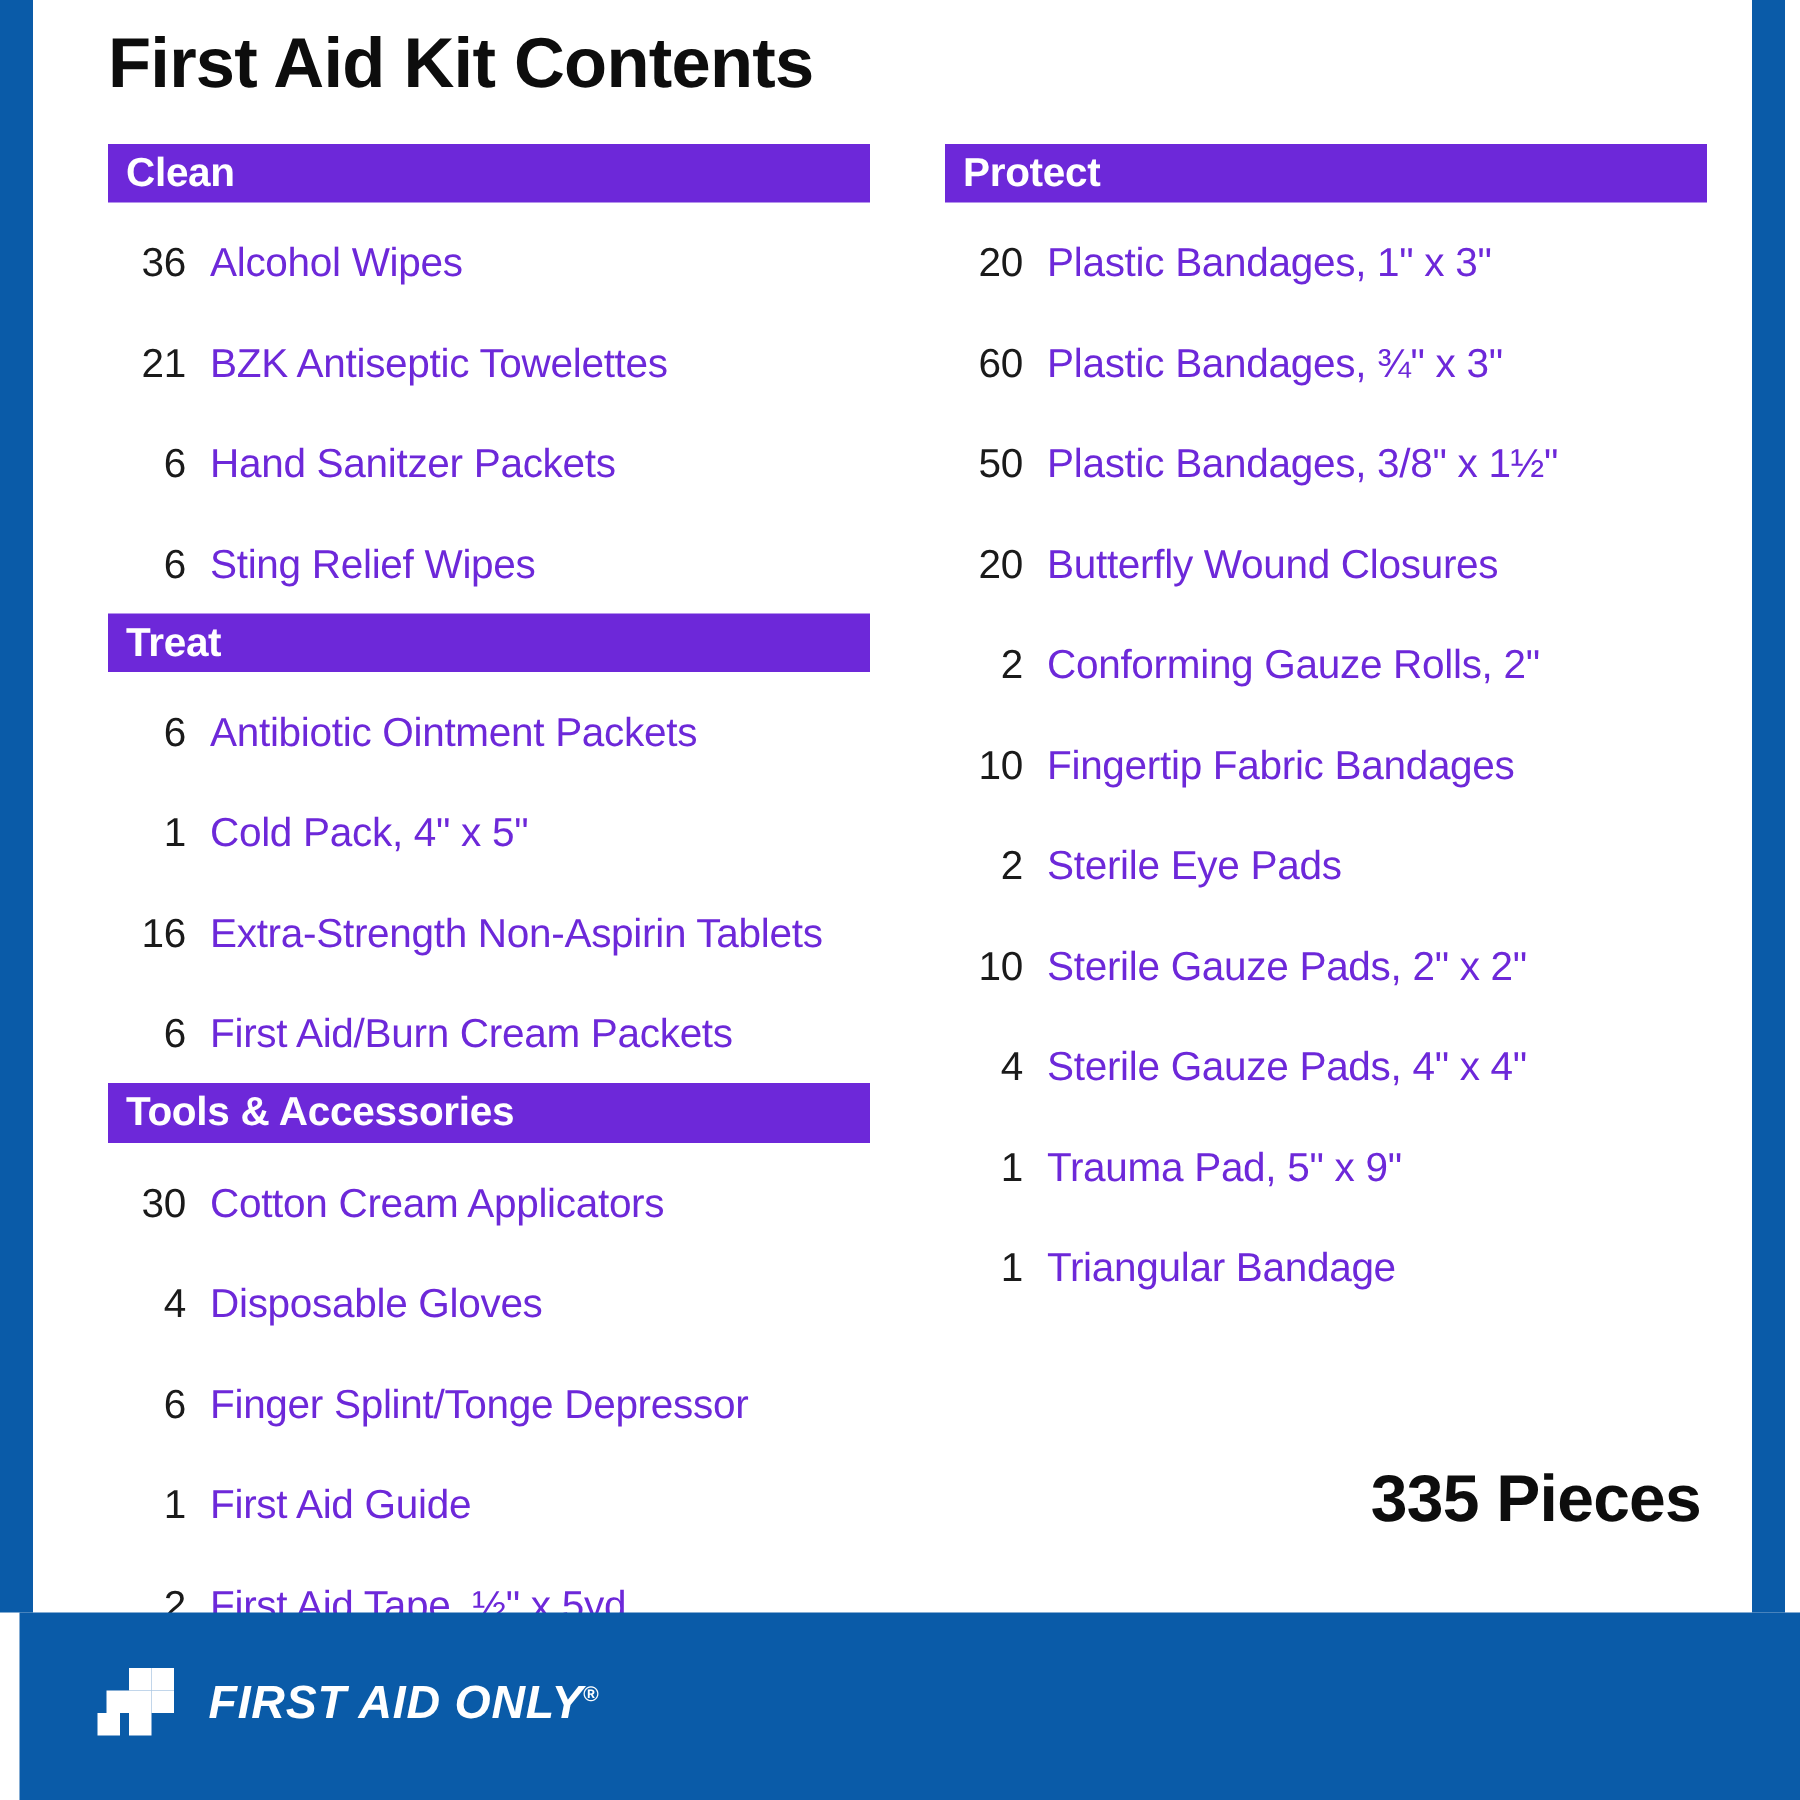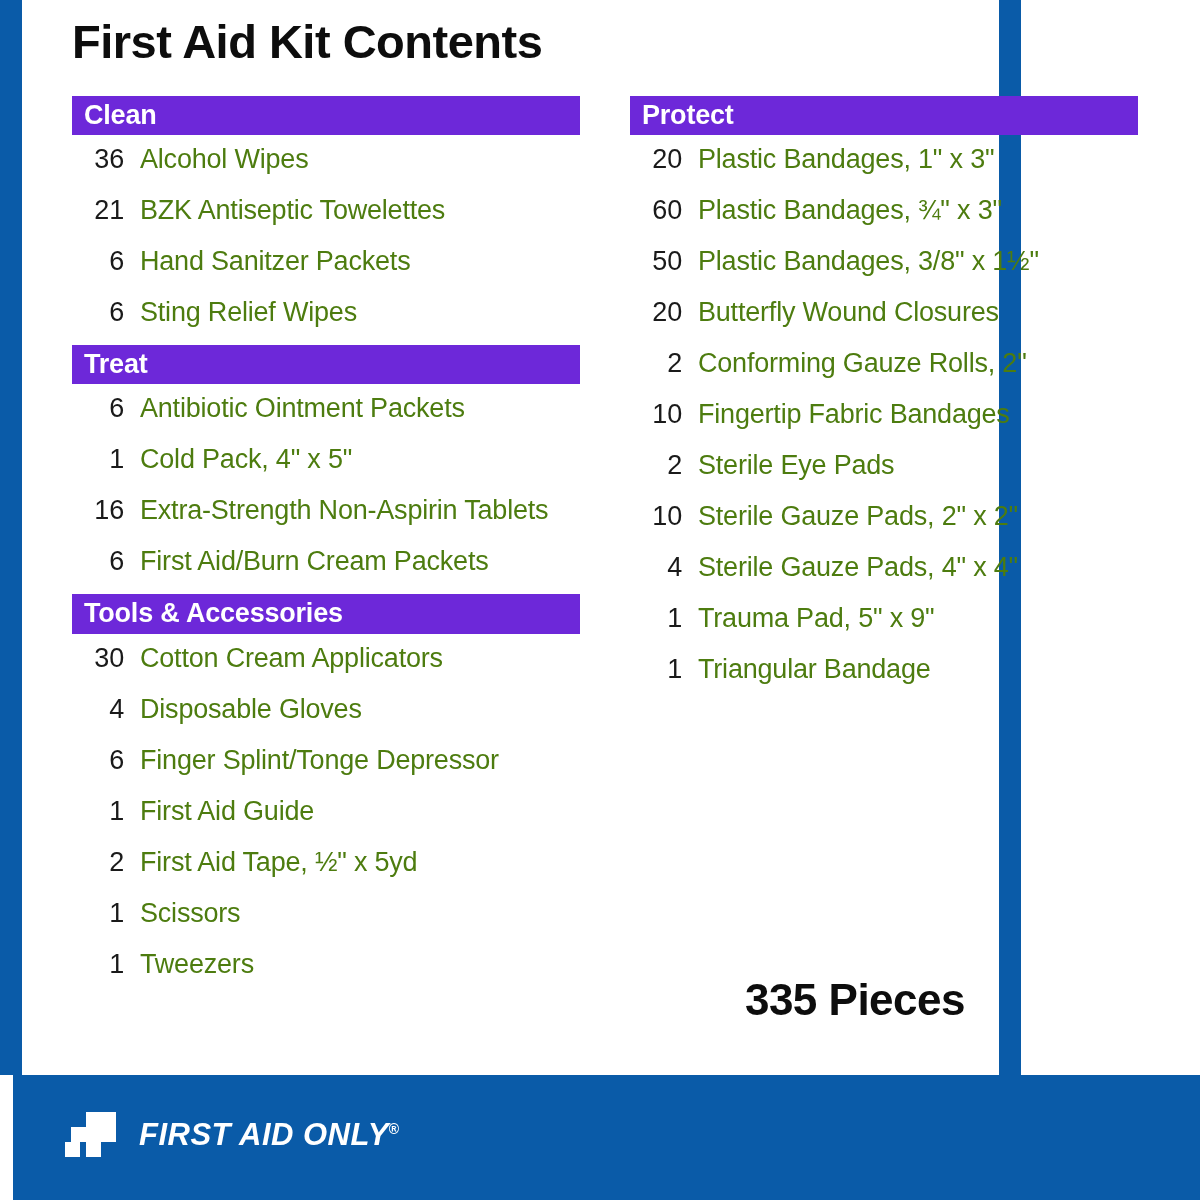--- a/index.html
+++ b/index.html
@@ -9,21 +9,21 @@
     height: 1200px;
     background: #ffffff;
     font-family: "Liberation Sans", sans-serif;
     color: #1a1a1a;
     overflow: hidden;
     position: relative;
   }
 
   .page {
     position: relative;
-    width: 1021px;
+    width: 1190px;
     height: 1200px;
     background: #ffffff;
   }
 
   
   .edge {
     position: absolute;
     top: 0;
     width: 22px;
     height: 1075px;
@@ -73,34 +73,35 @@
   }
 
   .item {
     display: flex;
     align-items: baseline;
     font-size: 27px;
     line-height: 1.0;
     height: 51px;
     padding-top: 11px;
     letter-spacing: -0.2px;
+    margin-top: 16px;
   }
 
   .qty {
     width: 52px;
     text-align: right;
     flex: 0 0 52px;
     font-size: 27px;
     color: #1a1a1a;
   }
 
   .label {
     padding-left: 16px;
     font-size: 27px;
-    color: #4d7c0f;
+    color: #6d28d9;
     white-space: nowrap;
   }
 
   .section-block { margin-bottom: 0; }
   .section-block + .section-block { margin-top: 6px; }
 
   .pieces {
     position: absolute;
     right: 56px;
     top: 975px;

